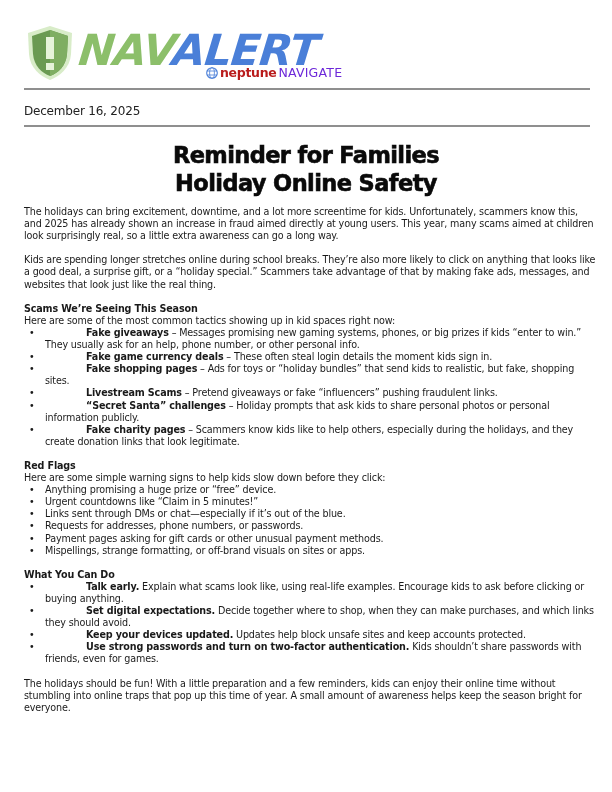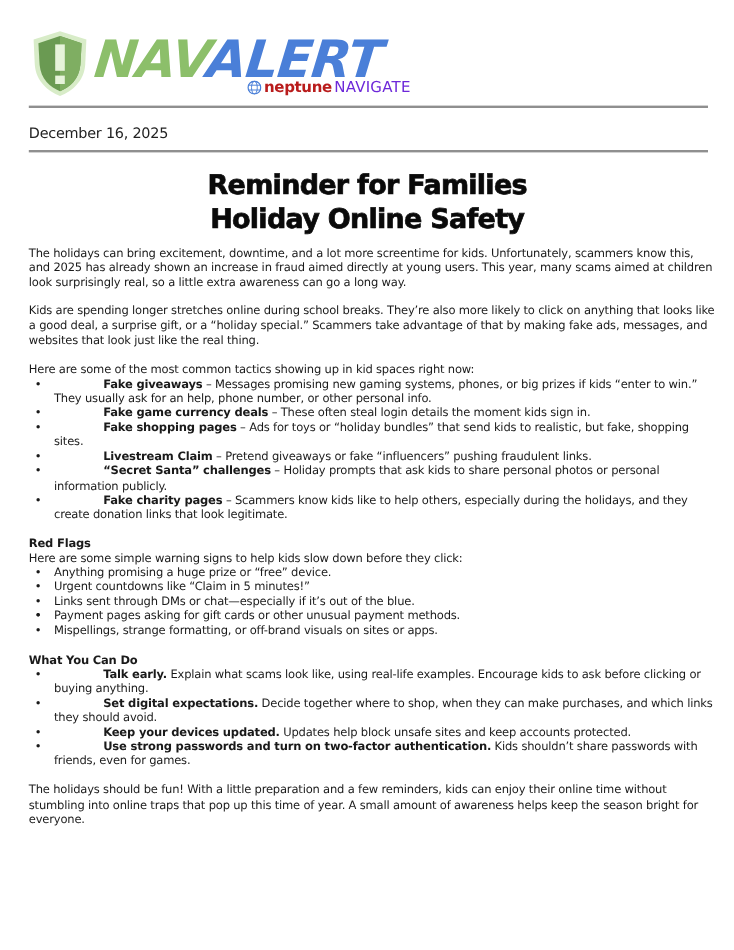--- a/index.html
+++ b/index.html
@@ -68,39 +68,40 @@
 <div class="title">
   <div>Reminder for Families</div>
   <div>Holiday Online Safety</div>
 </div>
 
 <div class="body">
   <p>The holidays can bring excitement, downtime, and a lot more screentime for kids. Unfortunately, scammers know this, and 2025 has already shown an increase in fraud aimed directly at young users. This year, many scams aimed at children look surprisingly real, so a little extra awareness can go a long way.</p>
   <p>Kids are spending longer stretches online during school breaks. They’re also more likely to click on anything that looks like a good deal, a surprise gift, or a “holiday special.” Scammers take advantage of that by making fake ads, messages, and websites that look just like the real thing.</p>
 
   <section>
+    <h3>Scams We’re Seeing This Season</h3>
     <div>Here are some of the most common tactics showing up in kid spaces right now:</div>
     <ul>
       <li><span class="bullet">•</span><b>Fake giveaways</b><span> – Messages promising new gaming systems, phones, or big prizes if kids “enter to win.” They usually ask for an help, phone number, or other personal info.</span></li>
       <li><span class="bullet">•</span><b>Fake game currency deals</b><span> – These often steal login details the moment kids sign in.</span></li>
       <li><span class="bullet">•</span><b>Fake shopping pages</b><span> – Ads for toys or “holiday bundles” that send kids to realistic, but fake, shopping sites.</span></li>
-      <li><span class="bullet">•</span><b>Livestream Claim</b><span> – Pretend giveaways or fake “influencers” pushing fraudulent links.</span></li>
+      <li><span class="bullet">•</span><b>Livestream Scams</b><span> – Pretend giveaways or fake “influencers” pushing fraudulent links.</span></li>
       <li><span class="bullet">•</span><b>“Secret Santa” challenges</b><span> – Holiday prompts that ask kids to share personal photos or personal information publicly.</span></li>
       <li><span class="bullet">•</span><b>Fake charity pages</b><span> – Scammers know kids like to help others, especially during the holidays, and they create donation links that look legitimate.</span></li>
     </ul>
   </section>
 
   <section>
     <h3>Red Flags</h3>
     <div>Here are some simple warning signs to help kids slow down before they click:</div>
     <ul>
       <li><span class="bullet">•</span><span>Anything promising a huge prize or “free” device.</span></li>
       <li><span class="bullet">•</span><span>Urgent countdowns like “Claim in 5 minutes!”</span></li>
       <li><span class="bullet">•</span><span>Links sent through DMs or chat—especially if it’s out of the blue.</span></li>
-      <li><span class="bullet">•</span></li>
+      <li><span class="bullet">•</span><span>Requests for addresses, phone numbers, or passwords.</span></li>
       <li><span class="bullet">•</span><span>Payment pages asking for gift cards or other unusual payment methods.</span></li>
       <li><span class="bullet">•</span><span>Mispellings, strange formatting, or off-brand visuals on sites or apps.</span></li>
     </ul>
   </section>
 
   <section>
     <h3>What You Can Do</h3>
     <ul>
       <li><span class="bullet">•</span><b>Talk early.</b><span> Explain what scams look like, using real-life examples. Encourage kids to ask before clicking or buying anything.</span></li>
       <li><span class="bullet">•</span><b>Set digital expectations.</b><span> Decide together where to shop, when they can make purchases, and which links they should avoid.</span></li>

